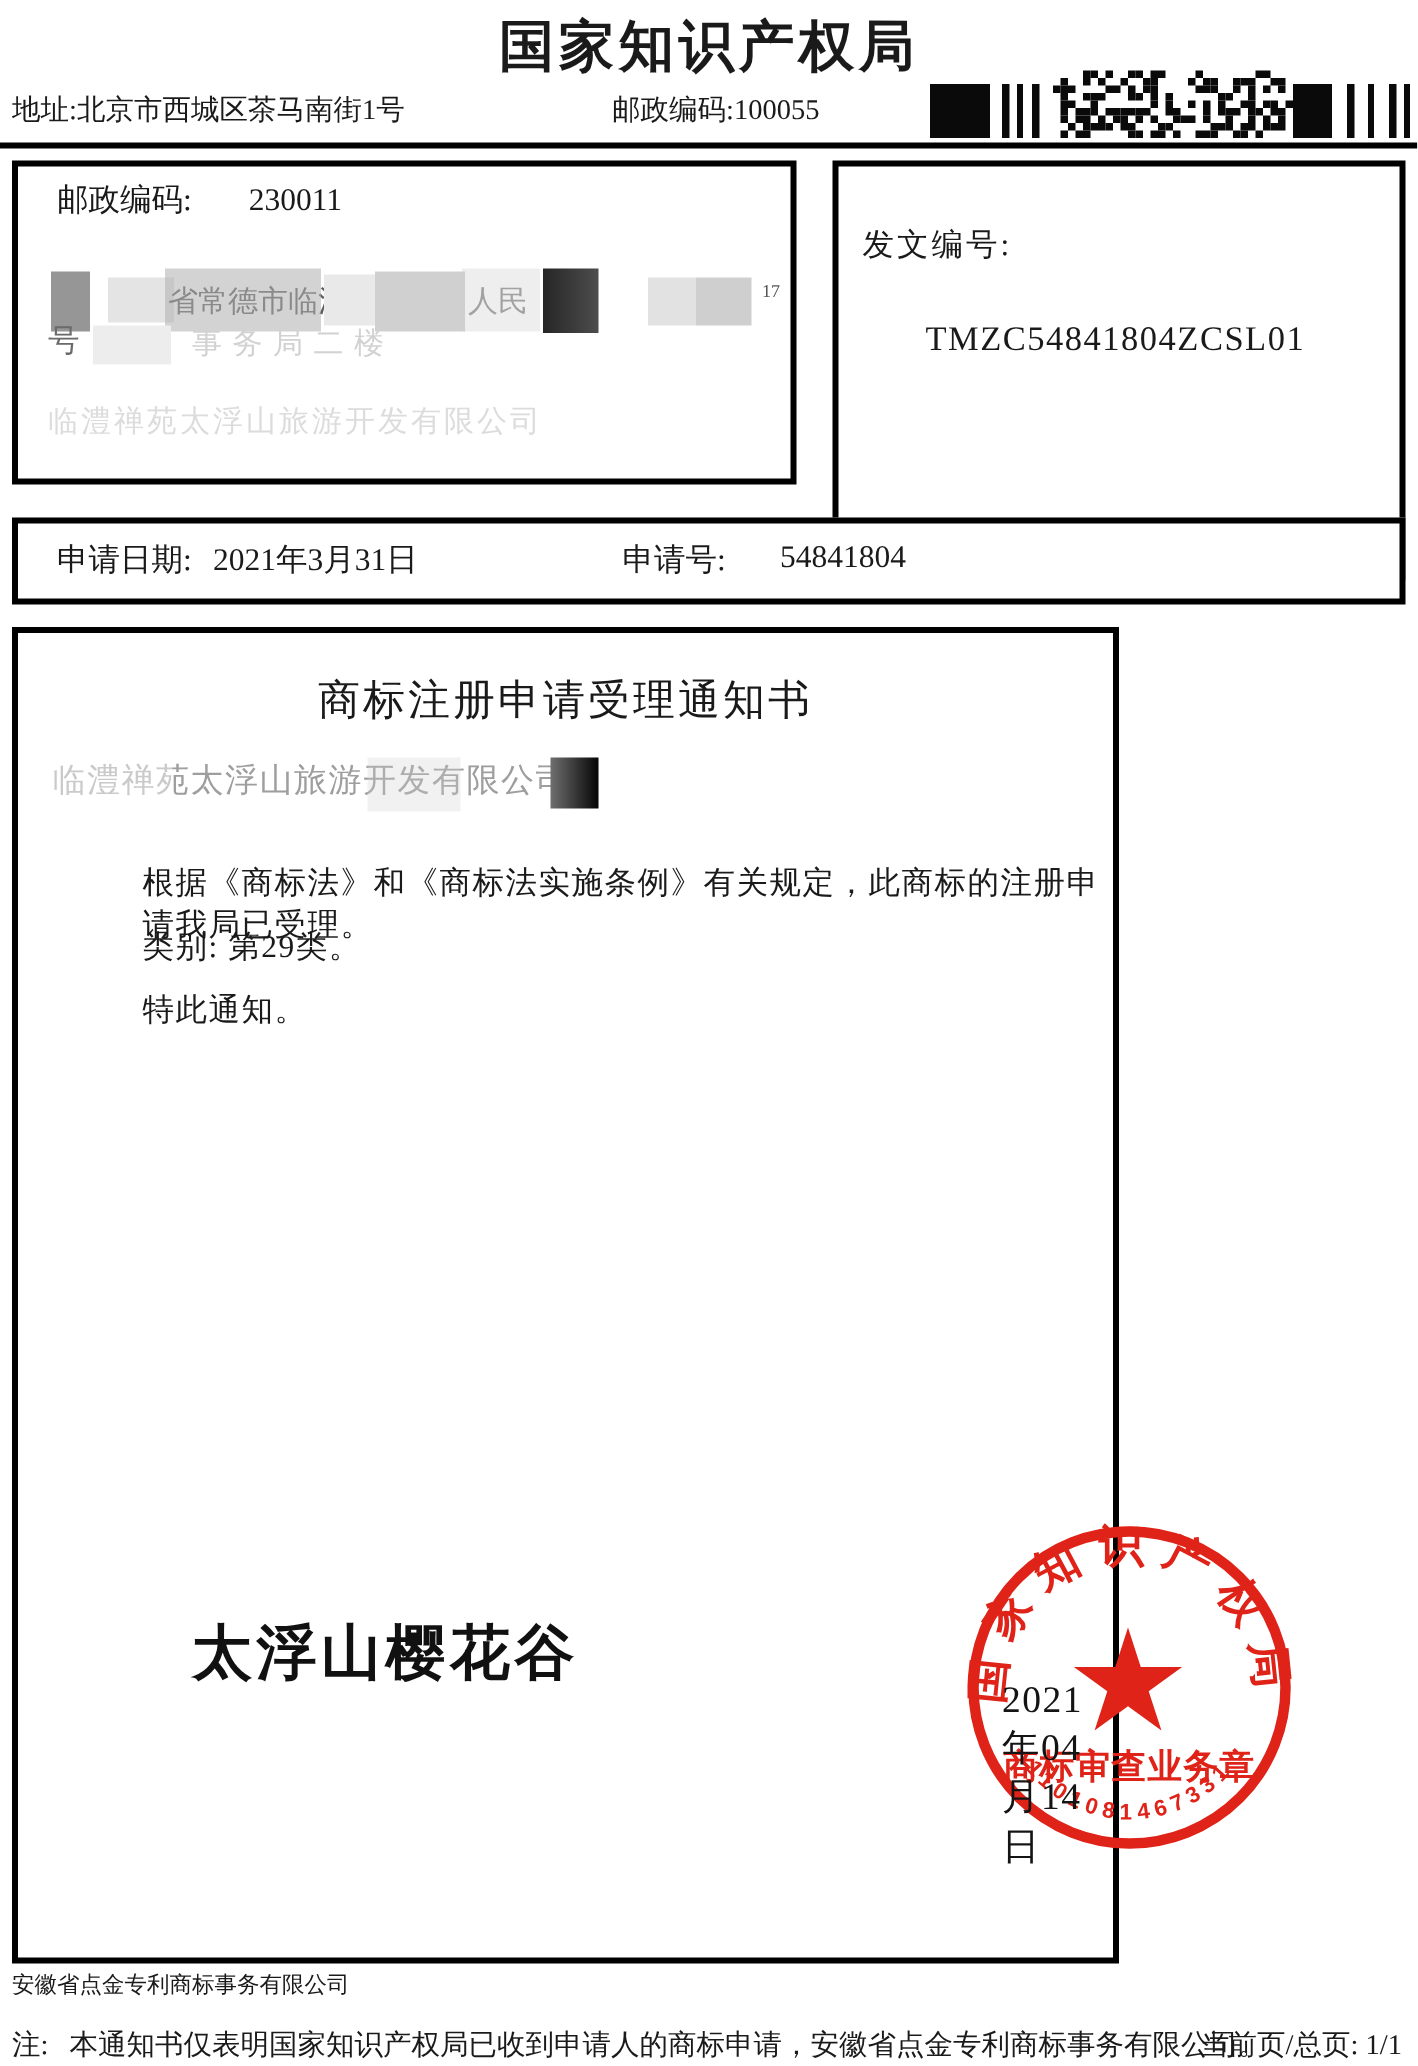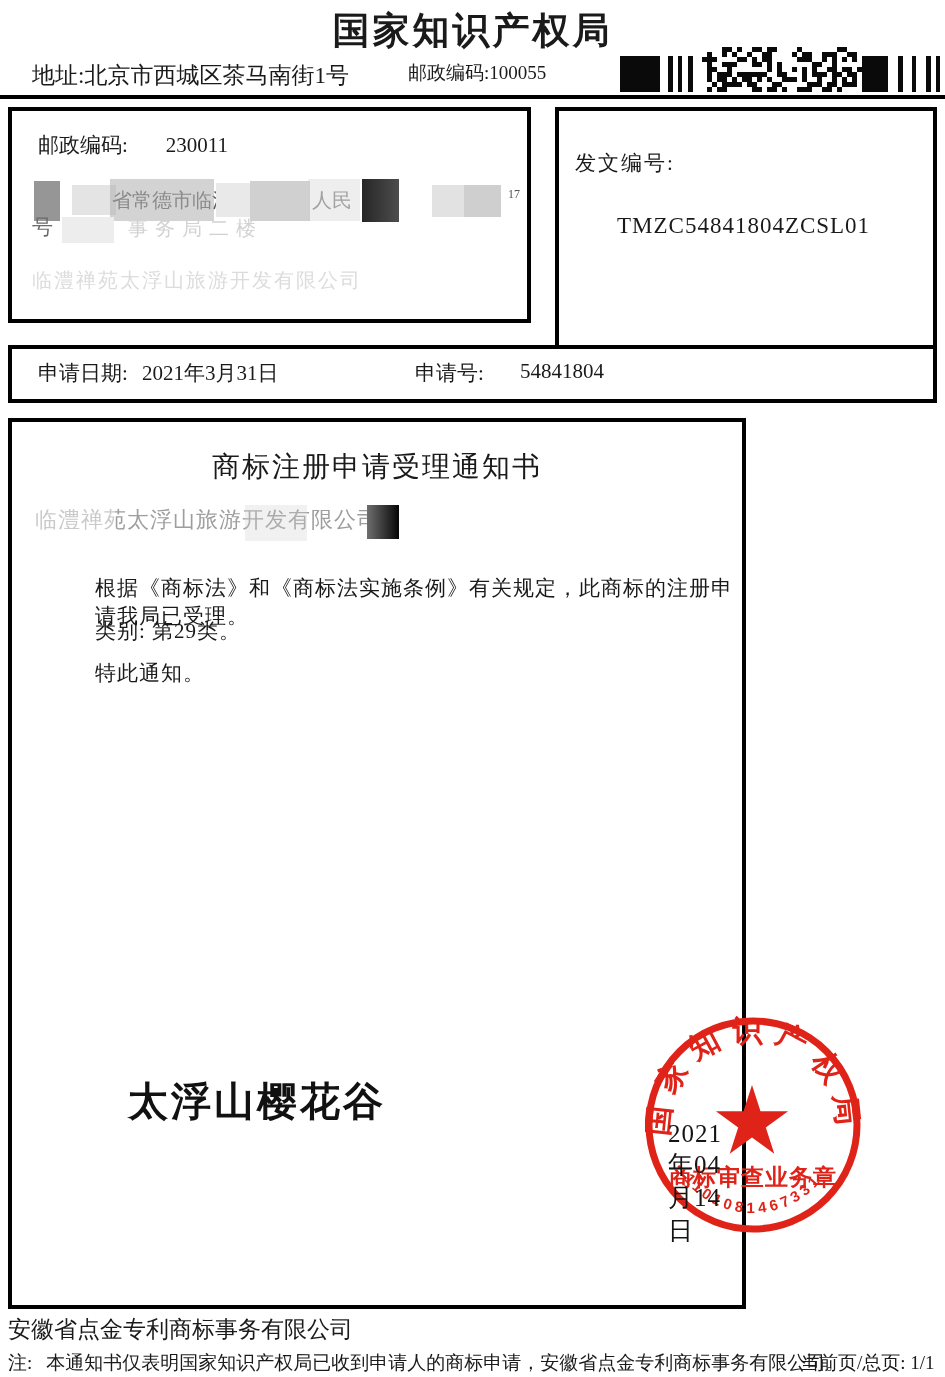--- a/index.html
+++ b/index.html
@@ -3,32 +3,32 @@
 <meta charset="utf-8">
 <style>
   html,body{margin:0;padding:0;background:#ffffff;}
   .page{
     position:relative;width:945px;height:1377px;background:#fff;
     font-family:"Liberation Serif",serif;color:#1a1a1a;overflow:hidden;
   }
   .abs{position:absolute;}
   
   .hdr-title{top:6px;left:0;width:100%;text-align:center;font-size:37px;font-weight:bold;letter-spacing:3px;}
-  .hdr-addr{top:60px;left:8px;font-size:23px;margin-left:24px;}
+  .hdr-addr{top:60px;left:8px;font-size:19px;}
   .hdr-post{top:60px;left:408px;font-size:19px;}
   .hdr-rule{top:95px;left:0;width:945px;height:4px;background:#000;}
   #barcode{top:45px;left:620px;}
   
   .box{position:absolute;border:4px solid #000;box-sizing:border-box;background:#fff;}
   .box-mailing{left:8px;top:107px;width:523px;height:216px;}
   .box-dispatch{left:555px;top:107px;width:382px;height:280px;}
   .box-app{left:8px;top:345px;width:929px;height:58px;}
   .box-main{left:8px;top:418px;width:738px;height:891px;}
   
-  .post-line{left:26px;top:20px;font-size:21px;}
+  .post-line{left:26px;top:8px;font-size:21px;}
   .post-line .val{margin-left:38px;}
   .red-line1{left:20px;top:68px;width:490px;height:44px;}
   .rb{position:absolute;}
   .rb1{left:2px;top:2px;width:26px;height:40px;background:#969696;}
   .rb2{left:40px;top:6px;width:44px;height:30px;background:#e4e4e4;}
   .rt1{left:80px;top:8px;font-size:20px;color:#5d5d5d;}
   .rb3{left:78px;top:0;width:104px;height:42px;background:rgba(175,175,175,.55);}
   .rb4{left:184px;top:4px;width:34px;height:34px;background:#e9e9e9;}
   .rb5{left:218px;top:2px;width:60px;height:40px;background:rgba(150,150,150,.45);}
   .rt2{left:280px;top:8px;font-size:20px;color:#8a8a8a;}
@@ -60,21 +60,21 @@
   .recipient .dark{left:332px;top:0;width:32px;height:34px;background:linear-gradient(90deg,#6f6f6f,#050505);}
   .ntc-p{position:absolute;left:83px;font-size:21px;letter-spacing:1px;}
   .ntc-p1{top:131px;}
   .ntc-p2{top:174px;}
   .ntc-p3{top:216px;}
   .trademark{left:116px;top:652px;font-size:40px;font-weight:bold;letter-spacing:3px;font-family:"Liberation Sans",sans-serif;color:#111;}
   
   #seal{left:633px;top:585px;z-index:2;}
   .stamp-date{left:656px;top:698px;font-size:25px;letter-spacing:1px;color:#141414;z-index:3;}
   
-  .agent{left:8px;top:1314px;font-size:23px;}
+  .agent{left:8px;top:1314px;font-size:15px;}
   .note-row{left:8px;top:1350px;font-size:19px;width:930px;}
   .note-label{margin-right:14px;}
   .page-ind{position:absolute;left:792px;top:0;}
 </style>
 </head>
 <body>
 
 <div class="page">
 
   <div class="abs hdr-title">国家知识产权局</div>

